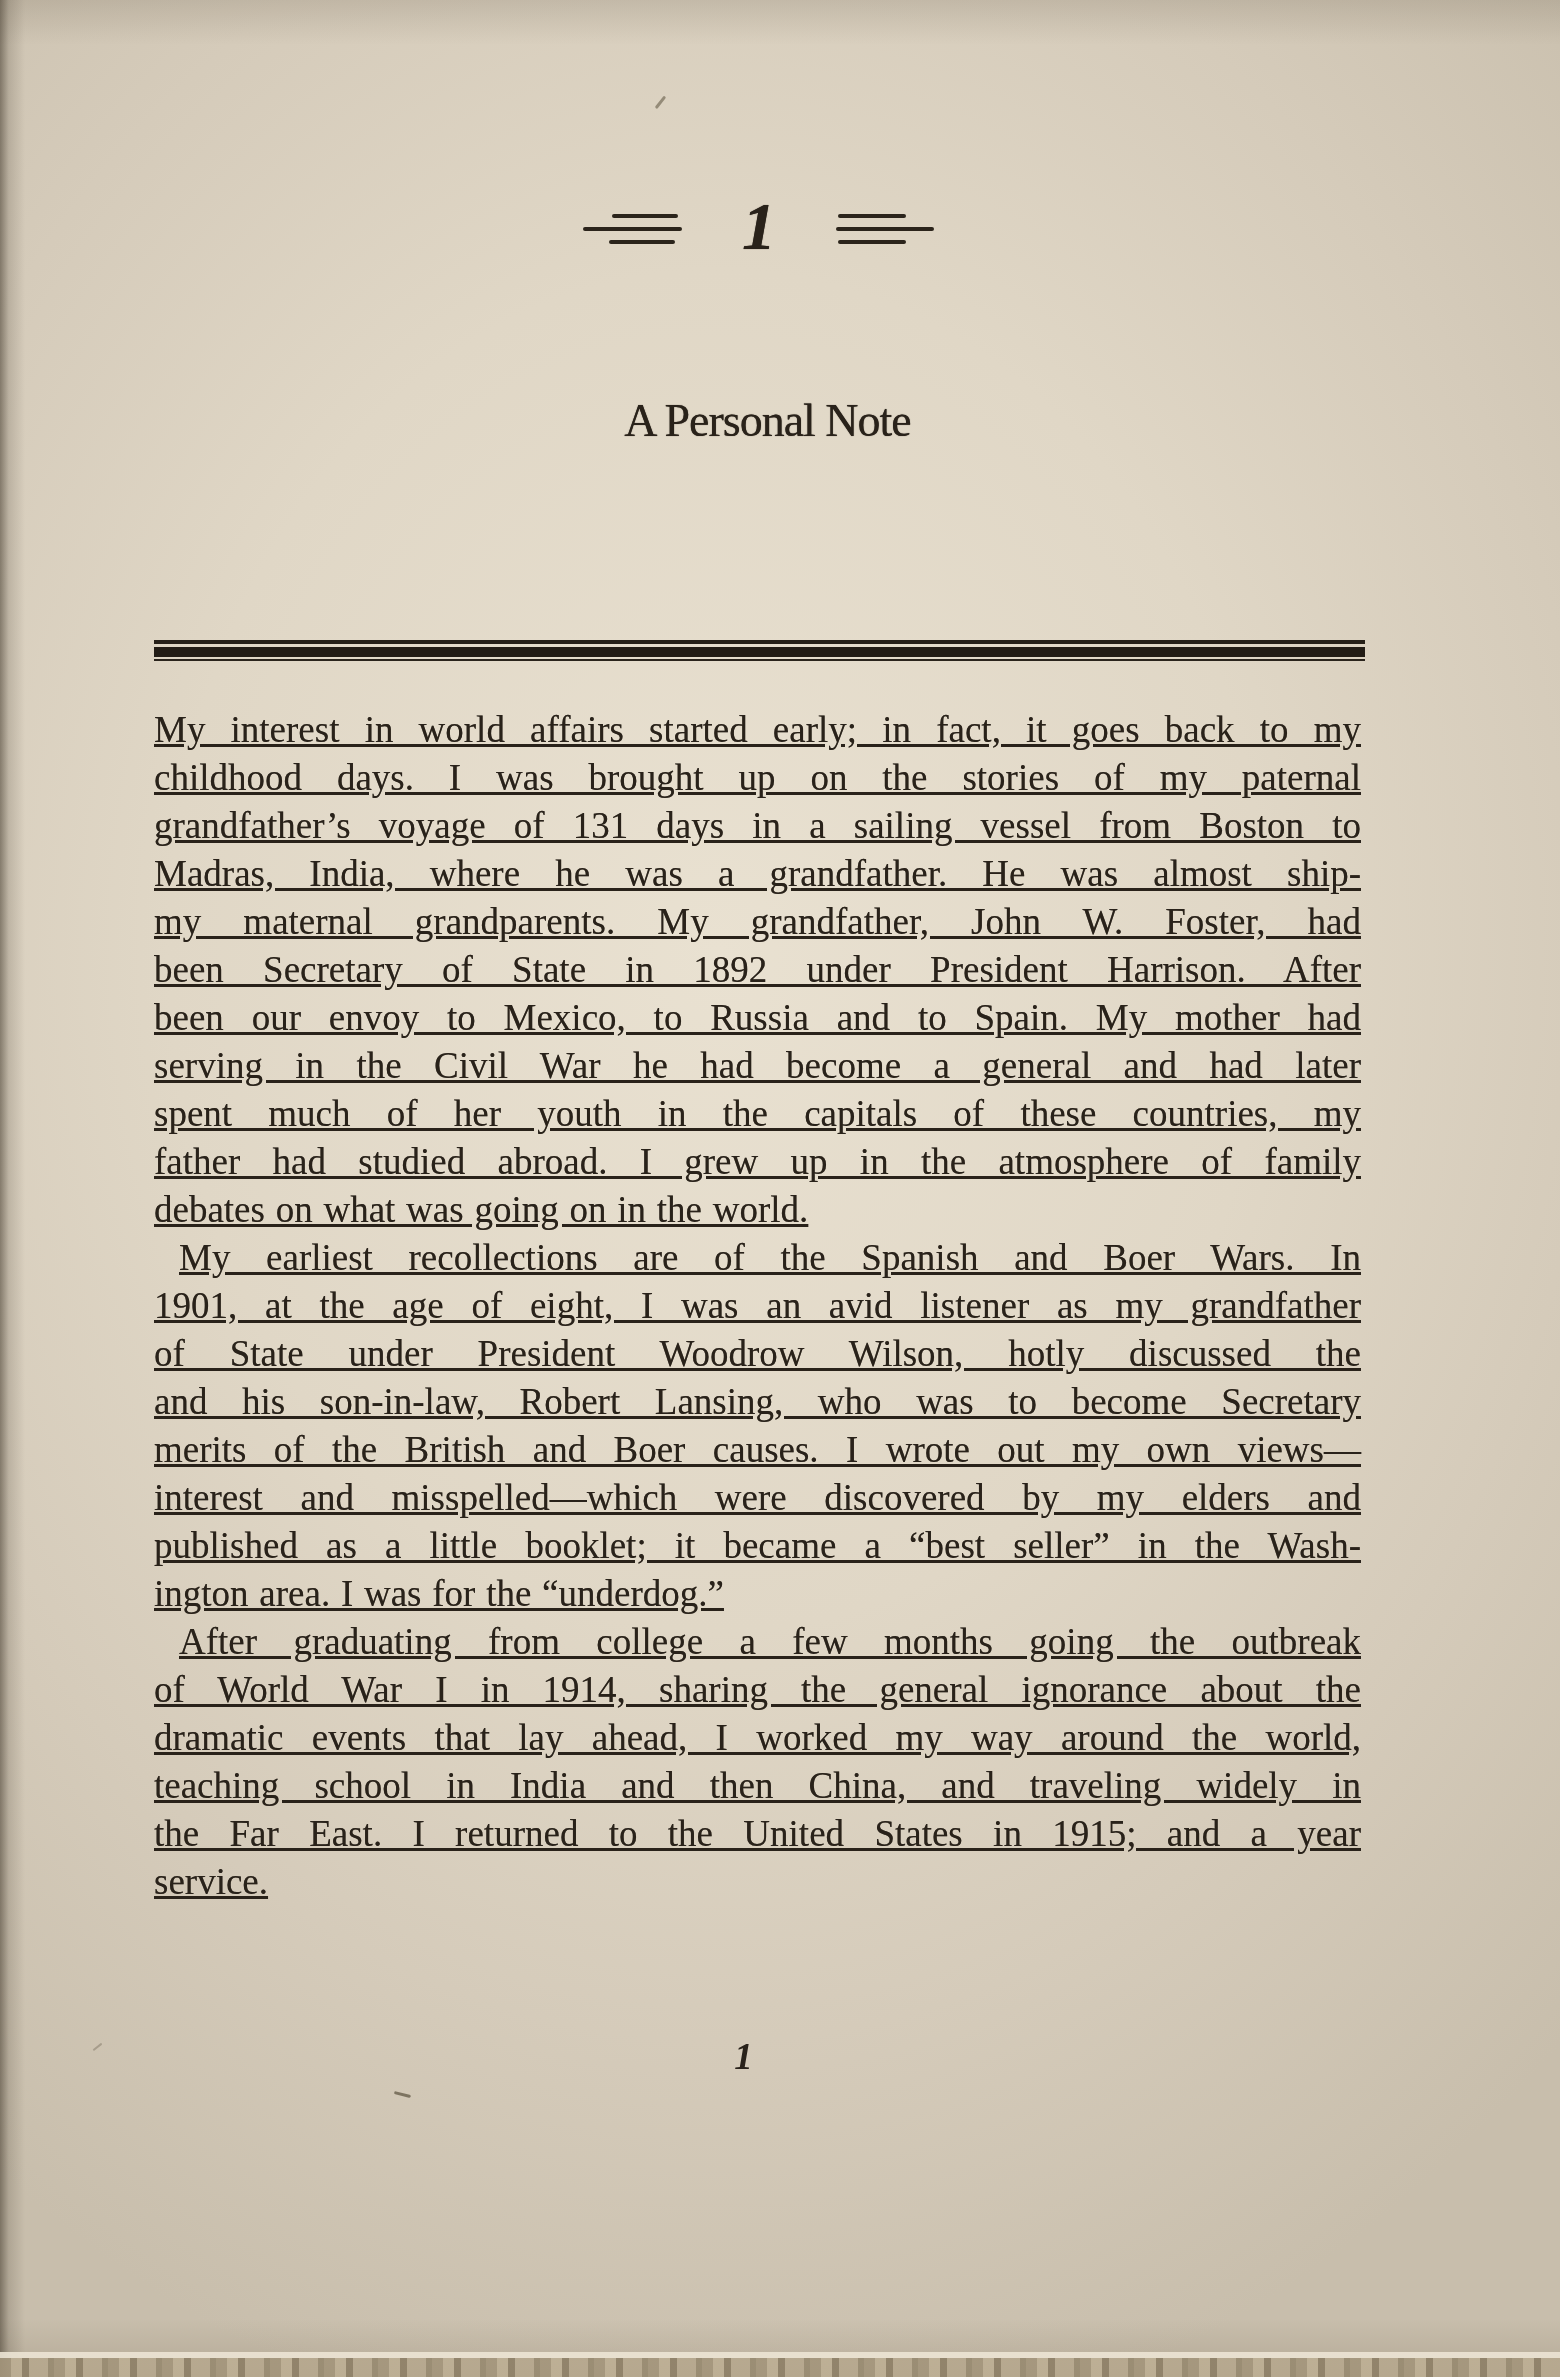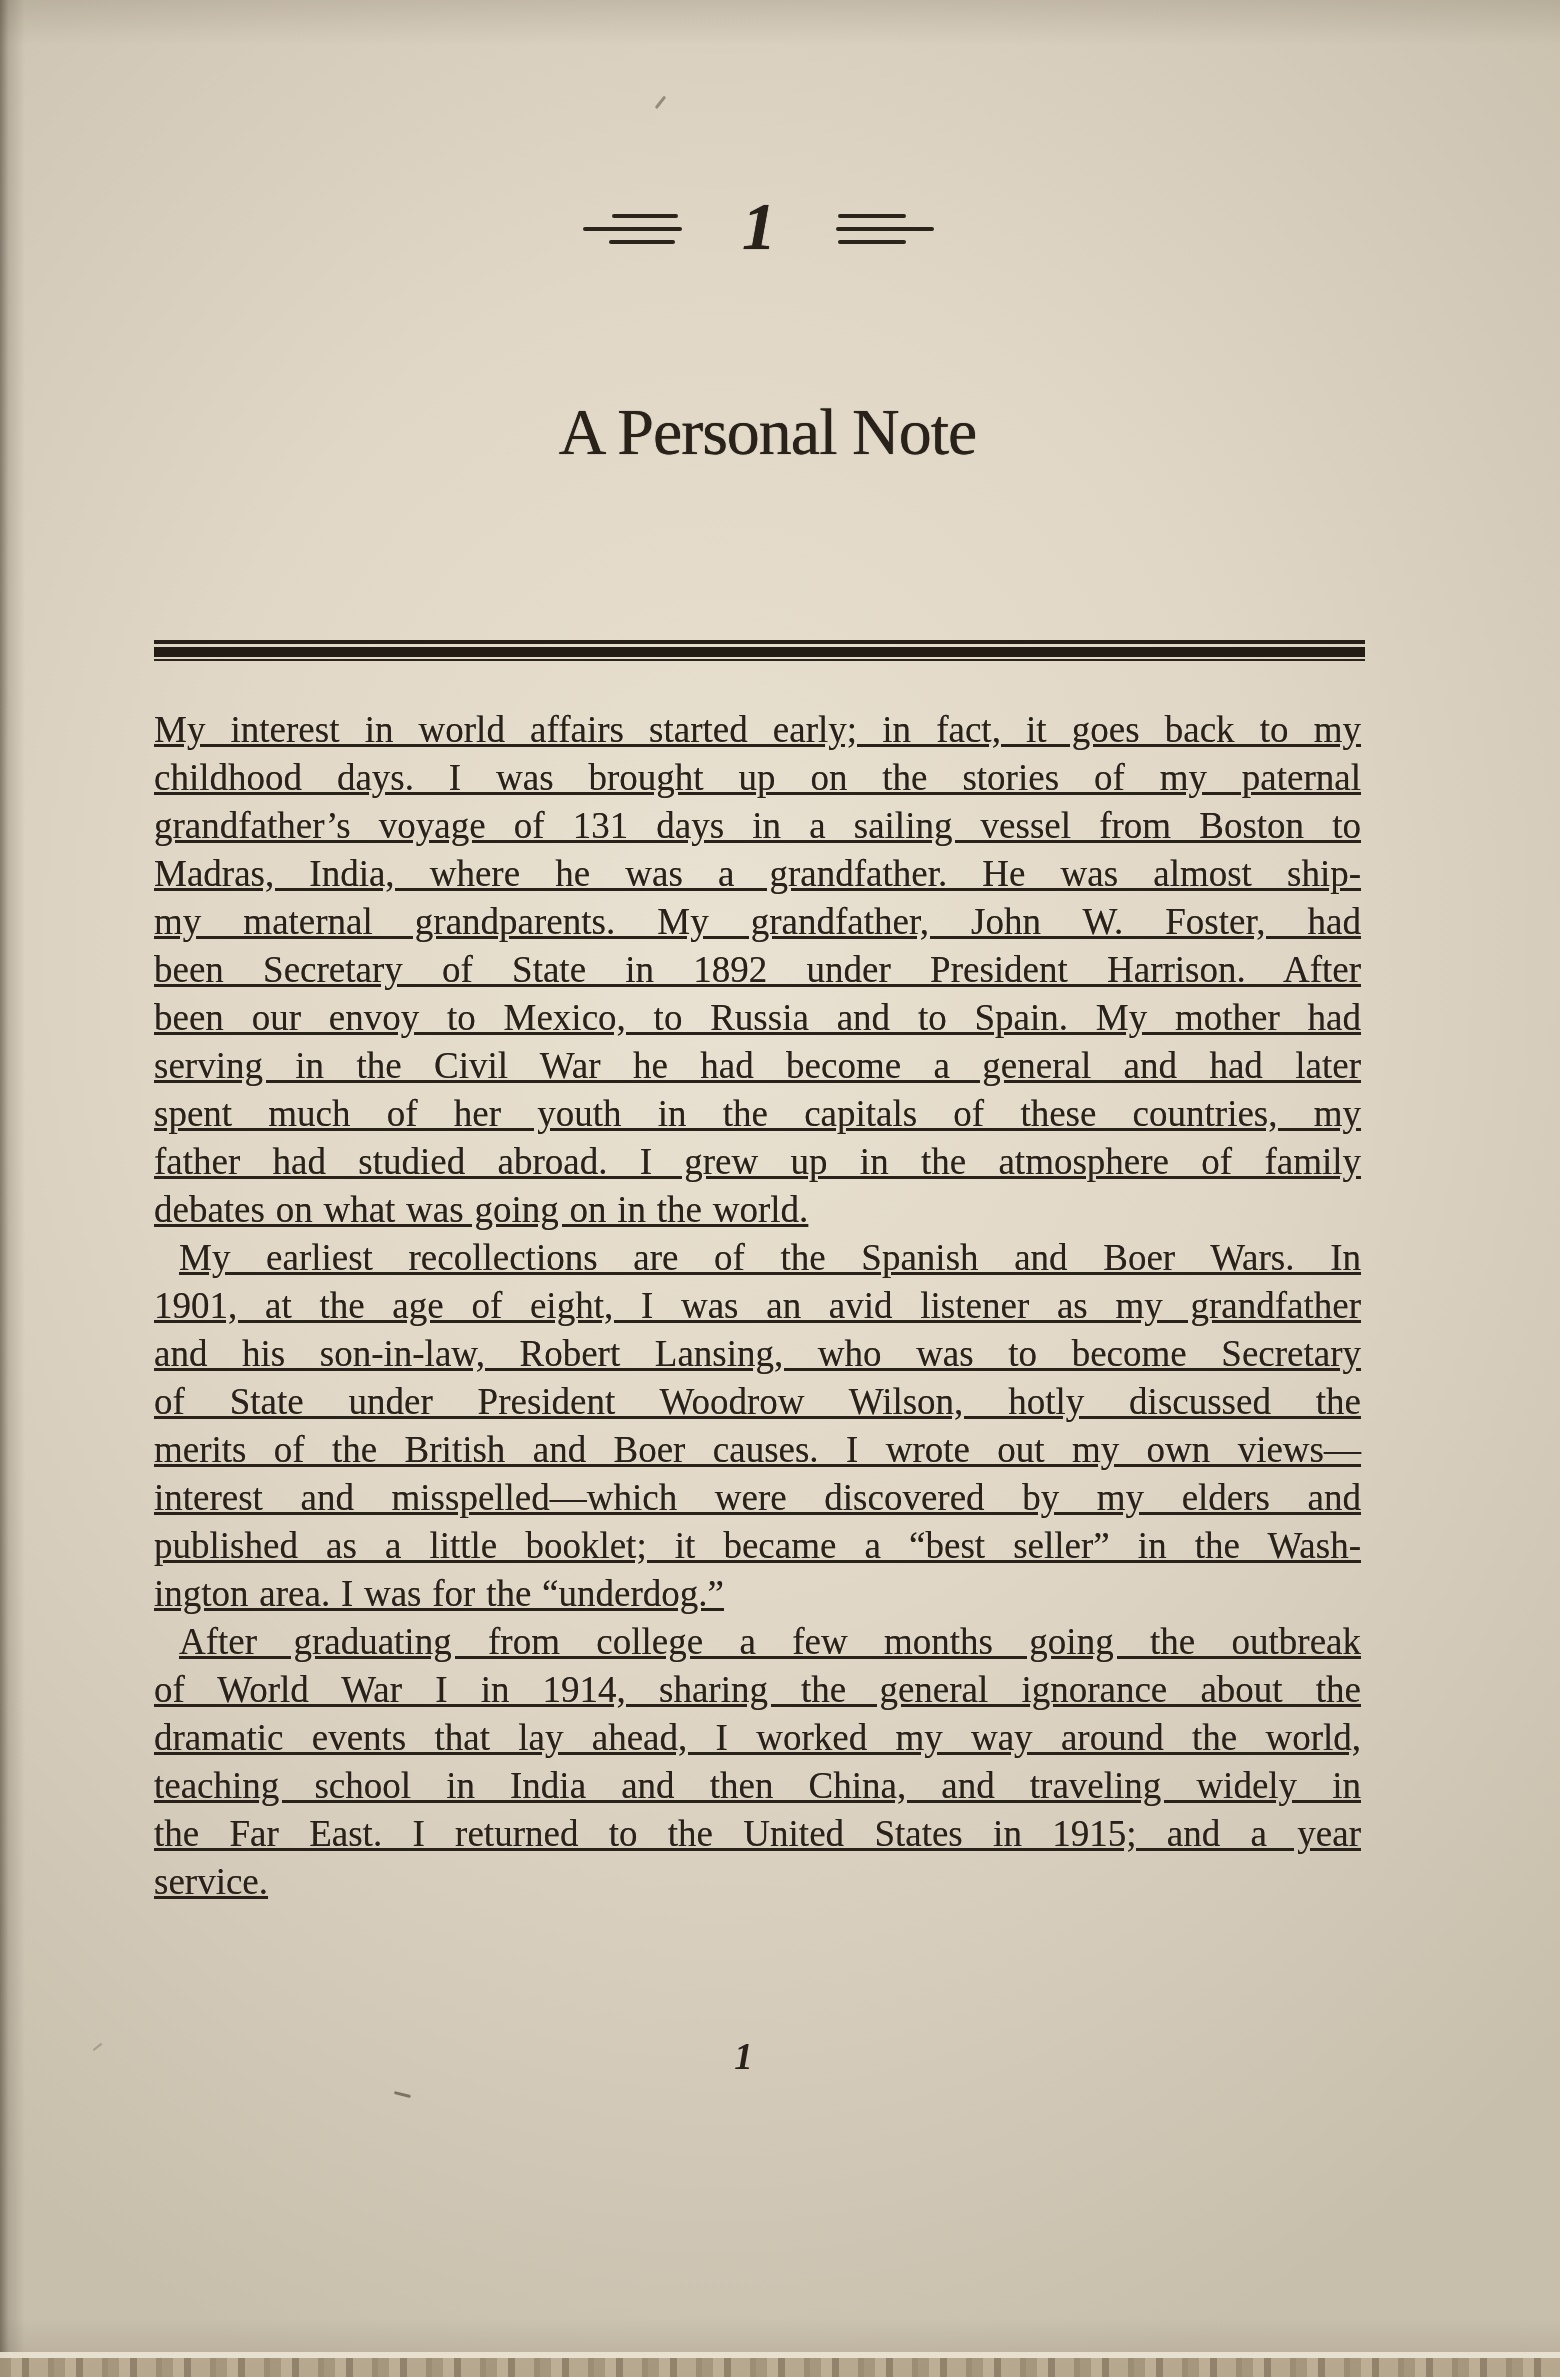--- a/index.html
+++ b/index.html
@@ -38,21 +38,21 @@
     font-size: 68px; line-height: 1;
     font-style: italic; font-weight: bold;
     transform: translateY(-2.9px);
     text-shadow: 0 0 0.8px #29221a;
   }
   
   .title {
     position: absolute;
     left: 426px; top: 396px; width: 683px;
     text-align: center;
-    font-size: 66px; line-height: 1.1;
+    font-size: 46px; line-height: 1.1;
     letter-spacing: -1px;
     text-shadow: 0 0 0.8px #2b241b;
   }
   
   .double-rule { position: absolute; left: 154px; top: 640px; width: 1211px; }
   .double-rule .r1 { height: 3.9px;  background: #262018; }
   .double-rule .r2 { height: 9.8px; background: #221c15; margin-top: 2.9px; }
   .double-rule .r3 { height: 2.9px;  background: #2a241c; margin-top: 2px; }
   
   .body-text {
@@ -132,22 +132,22 @@
         <div class="text-line">been Secretary of State in 1892 under President Harrison. After</div>
         <div class="text-line">been our envoy to Mexico, to Russia and to Spain. My mother had</div>
         <div class="text-line">serving in the Civil War he had become a general and had later</div>
         <div class="text-line">spent much of her youth in the capitals of these countries, my</div>
         <div class="text-line">father had studied abroad. I grew up in the atmosphere of family</div>
         <div class="text-line last">debates on what was going on in the world.</div>
       </div>
       <div class="paragraph">
         <div class="text-line indent">My earliest recollections are of the Spanish and Boer Wars. In</div>
         <div class="text-line">1901, at the age of eight, I was an avid listener as my grandfather</div>
+        <div class="text-line">of State under President Woodrow Wilson, hotly discussed the</div>
         <div class="text-line">and his son-in-law, Robert Lansing, who was to become Secretary</div>
-        <div class="text-line">of State under President Woodrow Wilson, hotly discussed the</div>
         <div class="text-line">merits of the British and Boer causes. I wrote out my own views—</div>
         <div class="text-line">interest and misspelled—which were discovered by my elders and</div>
         <div class="text-line">published as a little booklet; it became a “best seller” in the Wash-</div>
         <div class="text-line last">ington area. I was for the “underdog.”</div>
       </div>
       <div class="paragraph">
         <div class="text-line indent">After graduating from college a few months going the outbreak</div>
         <div class="text-line">of World War I in 1914, sharing the general ignorance about the</div>
         <div class="text-line">dramatic events that lay ahead, I worked my way around the world,</div>
         <div class="text-line">teaching school in India and then China, and traveling widely in</div>

